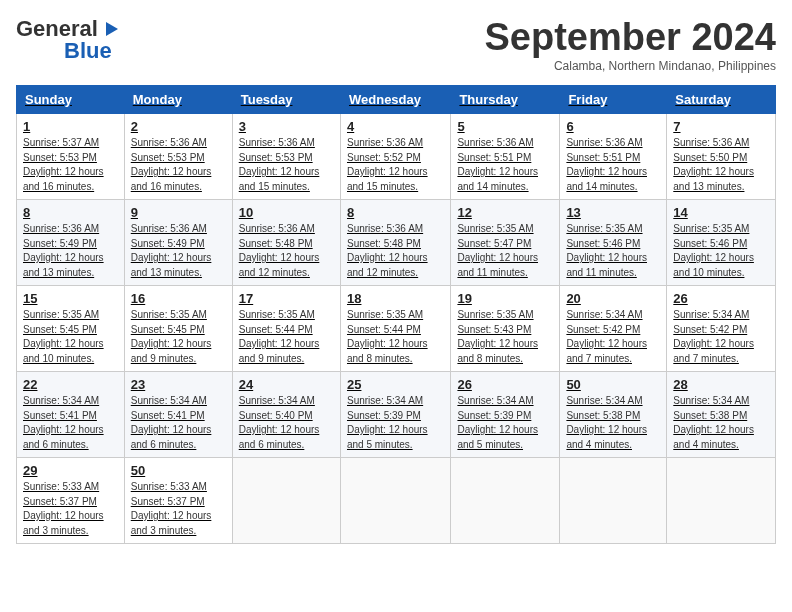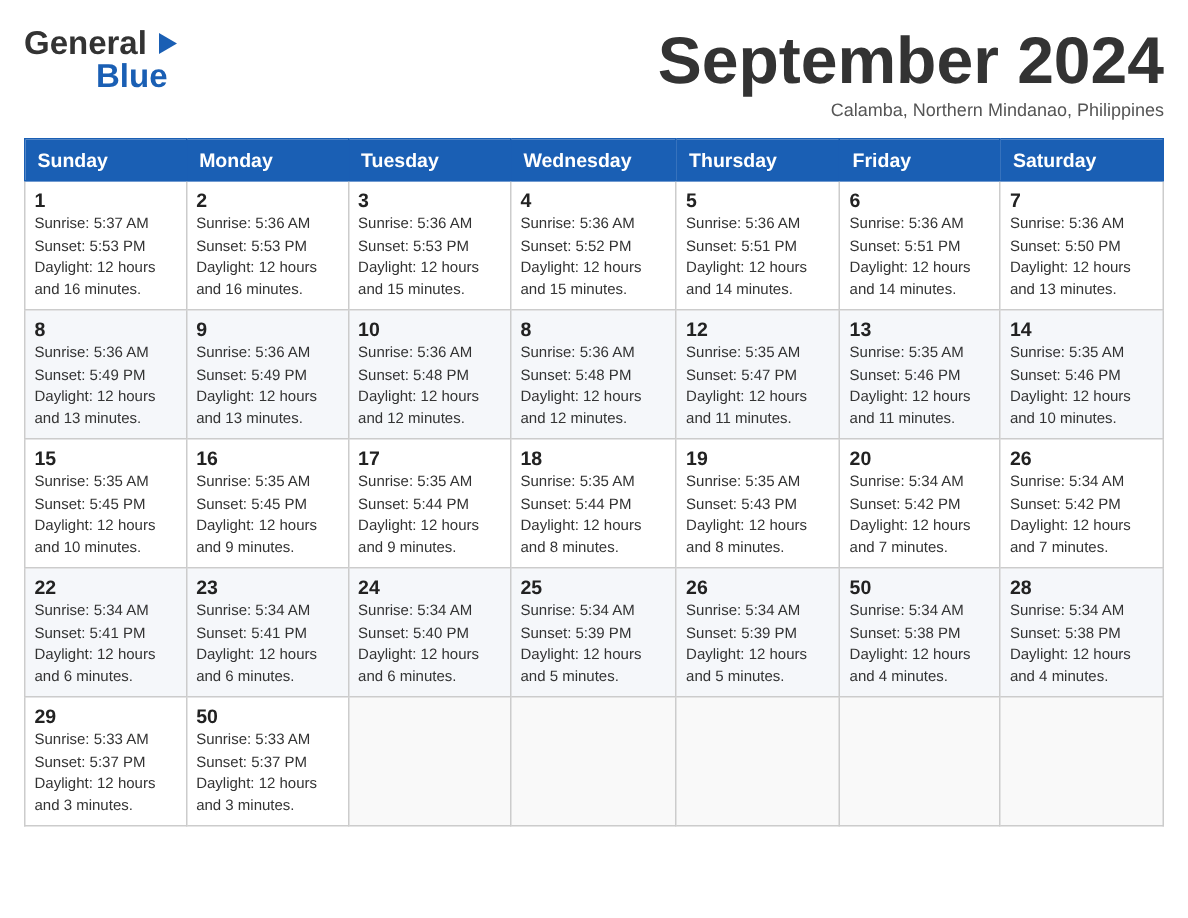--- a/index.html
+++ b/index.html
@@ -18,31 +18,32 @@
     }
     .logo {
       display: flex;
       flex-direction: column;
       align-items: flex-start;
     }
     .title-area {
       text-align: right;
     }
     .month-title {
-      font-size: 44px;
+      font-size: 38px;
       font-weight: bold;
       color: #333;
     }
     .subtitle {
       font-size: 12px;
       color: #555;
     }
     .calendar {
       width: 100%;
       border-collapse: collapse;
+      text-decoration: underline;
     }
     .calendar th {
       background-color: #1a5fb4;
       color: #fff;
       text-align: left;
       padding: 6px 8px;
       font-size: 13px;
       font-weight: bold;
       border: 1px solid #1a5fb4;
     }

